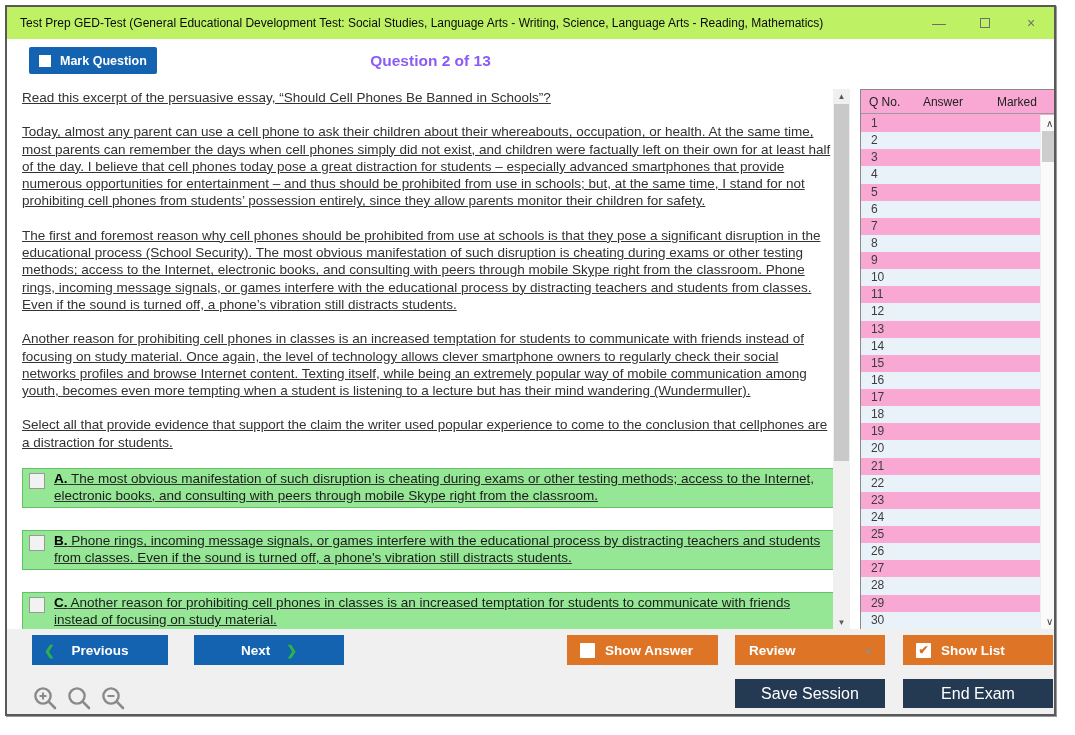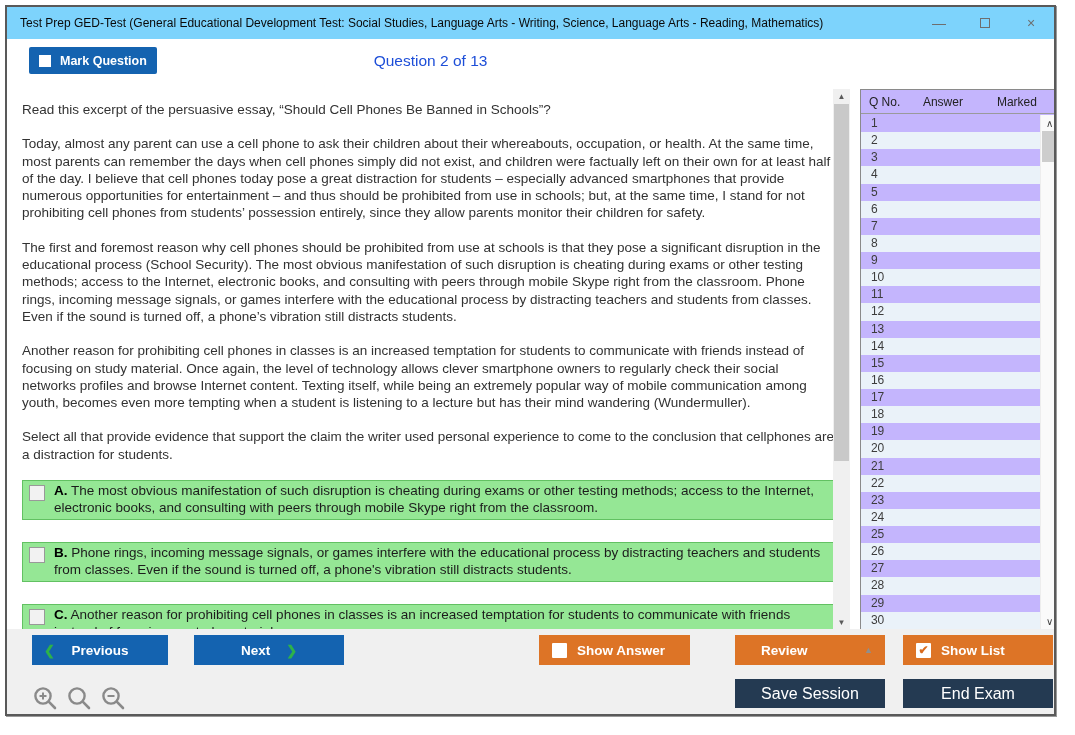--- a/index.html
+++ b/index.html
@@ -8,55 +8,55 @@
     width:1075px; height:735px; background:#ffffff; position:relative;
     font-family:"Liberation Sans", sans-serif; overflow:hidden;
   }
   .window {
     position:absolute; left:5px; top:5px; width:1051px; height:711px;
     background:#fff; border:2px solid #595959; box-shadow:1px 1px 0 #9a9a9a;
     overflow:hidden;
   }
   
   .titlebar { height:32px; display:flex; align-items:center; padding-left:13px;
-    font-size:12px; color:#0a0a0a; background:#7dd3fc; }
+    font-size:12px; color:#0a0a0a; background:#bef264; }
   .win-controls { margin-left:auto; display:flex; height:100%; }
   .win-btn { width:46px; height:100%; display:flex; align-items:center; justify-content:center;
     color:#6e6e6e; font-size:14px; cursor:default; }
   .max-box { width:10px; height:10px; border:1px solid #6e6e6e; display:inline-block; }
   
   .header { height:50px; position:relative; background:#fff; }
   .mark-btn { position:absolute; left:22px; top:8px; width:128px; height:27px;
     background:#1463b0; color:#fff; font-weight:bold; font-size:12.5px;
     display:flex; align-items:center; gap:9px; padding-left:10px; border-radius:2px; cursor:pointer; }
   .mark-cb { width:12px; height:12px; background:#fff; flex:0 0 auto; }
   .q-counter { position:absolute; left:0; right:200px; top:13px; text-align:center;
-    font-size:15.5px; font-weight:normal; color:#1d4ed8; }
+    font-size:15.5px; font-weight:bold; color:#8b5cf6; }
   
   .content-row { position:absolute; top:82px; left:0; width:1051px; height:540px; display:flex; }
   .main-area { width:851px; position:relative; overflow:hidden; background:#fff; }
-  .main-text { position:absolute; left:15px; top:12px; width:814px;
-    font-size:13.5px; line-height:17.3px; color:#323232; }
+  .main-text { position:absolute; left:15px; top:0; width:814px;
+    font-size:13.5px; line-height:17.3px; color:#323232;text-decoration:underline; }
   .para { margin:0 0 17px 0; }
   .options { margin-top:5px; }
   .option { display:flex; gap:9px; background:#95e795; border:1px solid #62c162;
     padding:2px 8px 3px 6px; margin-bottom:22px; align-items:flex-start;
     color:#1c1c1c; line-height:16.6px; cursor:pointer; }
   .opt-cb { flex:0 0 auto; width:16px; height:16px; background:#f2f2f2;
     border:1px solid #999; margin-top:2px; }
   .opt-text b { color:#000; }
   
   .main-scroll { position:absolute; right:0; top:0; bottom:0; width:17px; background:#f0f0f0; }
   .ms-arrow { position:absolute; left:0; width:17px; height:14px; display:flex;
     align-items:center; justify-content:center; font-size:8px; color:#5a5a5a; }
   .ms-up { top:0; } .ms-down { bottom:0; }
   .ms-thumb { position:absolute; left:1px; right:1px; top:15px; height:357px; background:#c9c9c9; }
   
   .panel { width:200px; border-left:1px solid #8a8a8a; border-top:1px solid #8a8a8a;
-    position:relative; background:#c4b5fd;margin-left:10px; }
+    position:relative; background:#f9a8d4;margin-left:10px; }
   .panel-header { height:24px; position:relative; border-bottom:1px solid #9a9a9a;
     font-size:12px; color:#222; }
   .ph-q { position:absolute; left:8px; top:5px; }
   .ph-a { position:absolute; left:62px; top:5px;text-align:center; }
   .ph-m { position:absolute; left:136px; top:5px; }
   .panel-body { position:absolute; top:25px; bottom:0; left:0; right:0; display:flex; }
   .q-rows { width:182px; overflow:hidden; }
   .q-row { height:17.13px; display:flex; font-size:12px; color:#3c3c3c; line-height:17.1px; cursor:pointer; }
   .q-row.alt { background:#eaf2f9; }
   .c-q { width:52px; padding-left:10px; }
@@ -71,22 +71,22 @@
   .bottom-bar { position:absolute; left:0; top:622px; width:1051px; height:89px; background:#f0f0f0; }
   .btn { position:absolute; height:30px; color:#fff; font-size:13.5px; font-weight:bold;
     display:flex; align-items:center; justify-content:center; cursor:pointer; }
   .blue { background:#1463b0; }
   .orange { background:#dd7426; }
   .navy { background:#243a52; font-weight:normal; font-size:16px; height:29px; }
   .btn-prev { left:25px; top:6px; width:136px; }
   .btn-prev .chev { position:absolute; left:12px; color:#2db24a; font-size:13px; font-weight:bold; }
   .btn-next { left:187px; top:6px; width:150px; gap:16px; }
   .btn-next .chev { color:#2db24a; font-size:13px; font-weight:bold; }
-  .btn-show-answer { left:532px; top:6px; width:151px; justify-content:flex-start; padding-left:13px; gap:10px; }
-  .btn-review { left:728px; top:6px; width:150px; justify-content:flex-start; padding-left:26px; }
+  .btn-show-answer { left:560px; top:6px; width:151px; justify-content:flex-start; padding-left:13px; gap:10px; }
+  .btn-review { left:728px; top:6px; width:150px; justify-content:flex-start; padding-left:14px; }
   .btn-review .tri { position:absolute; right:12px; color:#8f8f8f; font-size:9px; }
   .btn-show-list { left:896px; top:6px; width:150px; justify-content:flex-start; padding-left:13px; gap:10px; }
   .btn-save { left:728px; top:50px; width:150px; }
   .btn-end { left:896px; top:50px; width:150px; }
   .wcb { width:15px; height:15px; background:#fff; flex:0 0 auto; display:flex;
     align-items:center; justify-content:center; font-size:12px; font-weight:bold; color:#d96b1e; border-radius:1px; }
   .zoom-tools { position:absolute; left:25px; top:56px; display:flex; gap:7px; }
   .zoom-tools svg { display:block; cursor:pointer; }
 </style>
 </head>
@@ -114,21 +114,21 @@
   </div>
 
   <div class="content-row">
     <div class="main-area">
       <div class="main-text">
         <div id="paras">
             <div class="para">Read this excerpt of the persuasive essay, “Should Cell Phones Be Banned in Schools”?</div>
             <div class="para">Today, almost any parent can use a cell phone to ask their children about their whereabouts, occupation, or health. At the same time, most parents can remember the days when cell phones simply did not exist, and children were factually left on their own for at least half of the day. I believe that cell phones today pose a great distraction for students – especially advanced smartphones that provide numerous opportunities for entertainment – and thus should be prohibited from use in schools; but, at the same time, I stand for not prohibiting cell phones from students’ possession entirely, since they allow parents monitor their children for safety.</div>
             <div class="para">The first and foremost reason why cell phones should be prohibited from use at schools is that they pose a significant disruption in the educational process (School Security). The most obvious manifestation of such disruption is cheating during exams or other testing methods; access to the Internet, electronic books, and consulting with peers through mobile Skype right from the classroom. Phone rings, incoming message signals, or games interfere with the educational process by distracting teachers and students from classes. Even if the sound is turned off, a phone’s vibration still distracts students.</div>
             <div class="para">Another reason for prohibiting cell phones in classes is an increased temptation for students to communicate with friends instead of focusing on study material. Once again, the level of technology allows clever smartphone owners to regularly check their social networks profiles and browse Internet content. Texting itself, while being an extremely popular way of mobile communication among youth, becomes even more tempting when a student is listening to a lecture but has their mind wandering (Wundermuller).</div>
-            <div class="para">Select all that provide evidence that support the claim the writer used personal experience to come to the conclusion that cellphones are a distraction for students.</div>
+            <div class="para">Select all that provide evidence that support the claim the writer used popular experience to come to the conclusion that cellphones are a distraction for students.</div>
           </div>
         <div class="options" id="opts">
             <div class="option">
               <span class="opt-cb"></span>
               <span class="opt-text"><b>A.</b> The most obvious manifestation of such disruption is cheating during exams or other testing methods; access to the Internet, electronic books, and consulting with peers through mobile Skype right from the classroom.</span>
             </div>
             <div class="option">
               <span class="opt-cb"></span>
               <span class="opt-text"><b>B.</b> Phone rings, incoming message signals, or games interfere with the educational process by distracting teachers and students from classes. Even if the sound is turned off, a phone's vibration still distracts students.</span>
             </div>

